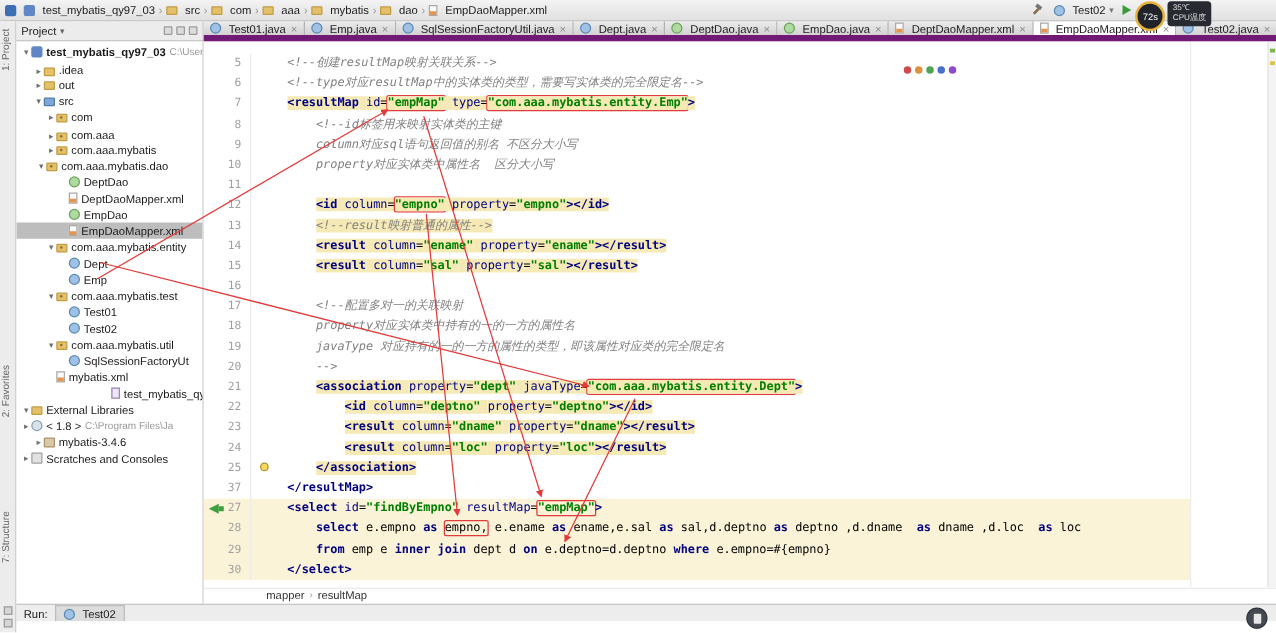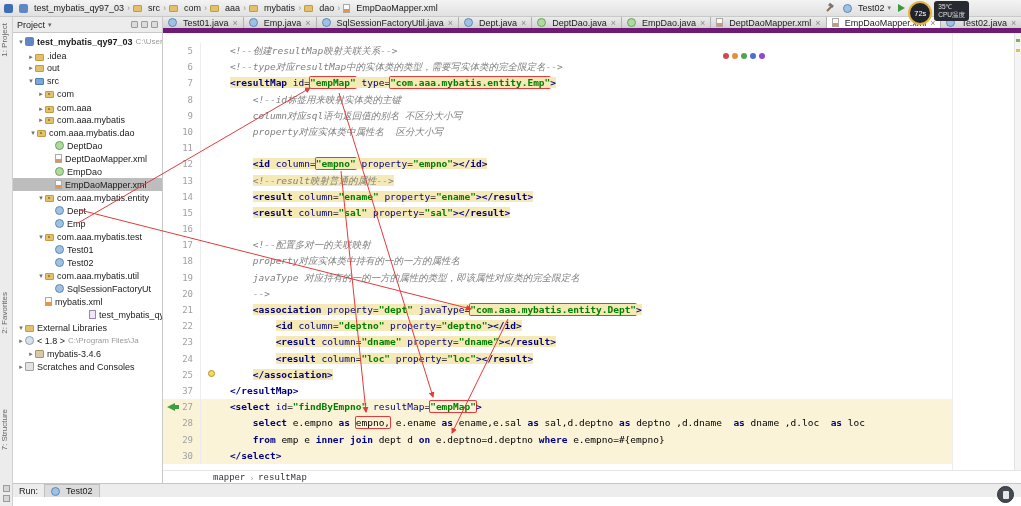--- a/index.html
+++ b/index.html
@@ -75,21 +75,21 @@
 .dots span{width:6px;height:6px;border-radius:50%;display:inline-block}
 .dots span:nth-child(1){background:#cf4a4a}
 .dots span:nth-child(2){background:#dd913c}
 .dots span:nth-child(3){background:#51a351}
 .dots span:nth-child(4){background:#4a6fcf}
 .dots span:nth-child(5){background:#8d4acf}
 .stripe{position:absolute;right:0;top:0;bottom:0;width:7px;background:#f4f4f4;border-left:1px solid #e2e2e2;z-index:4}
 .stripe i{position:absolute;left:1px;right:1px;height:3px;display:block}
 .stripe i.m1{top:6px;background:#7ab648}
 .stripe i.m2{top:16px;background:#d9c34a}
-.crumbs{height:13px;border-top:1px solid #e5e5e5;background:#fff;display:flex;align-items:flex-end;gap:4px;padding-left:50px;color:#333;font-family:Liberation Mono, monospace}
+.crumbs{height:13px;border-top:1px solid #e5e5e5;background:#fff;display:flex;align-items:flex-start;gap:4px;padding-left:50px;color:#333;font-family:Liberation Sans, sans-serif}
 .crumb-sep{color:#999;font-size:8px}
 
 
 .runbar{position:absolute;top:483px;left:13px;right:0;height:14px;background:#ededed;border-top:1px solid #c6c6c6;display:flex;align-items:center;gap:6px;padding-left:6px;z-index:5}
 .runtab{display:flex;align-items:center;gap:3px;background:#dcdcdc;border:1px solid #bdbdbd;border-bottom:none;padding:0 6px;height:13px}
 .runbody{position:absolute;top:497px;left:13px;right:0;bottom:0;background:#fff;z-index:5}
 
 
 .toolstrip{position:absolute;top:17px;left:0;bottom:0;width:13px;background:#ececec;border-right:1px solid #d0d0d0;z-index:7}
 .vlabel{position:absolute;left:0;width:13px;writing-mode:vertical-rl;transform:rotate(180deg);font-size:8px;color:#666;text-align:center;white-space:nowrap}

